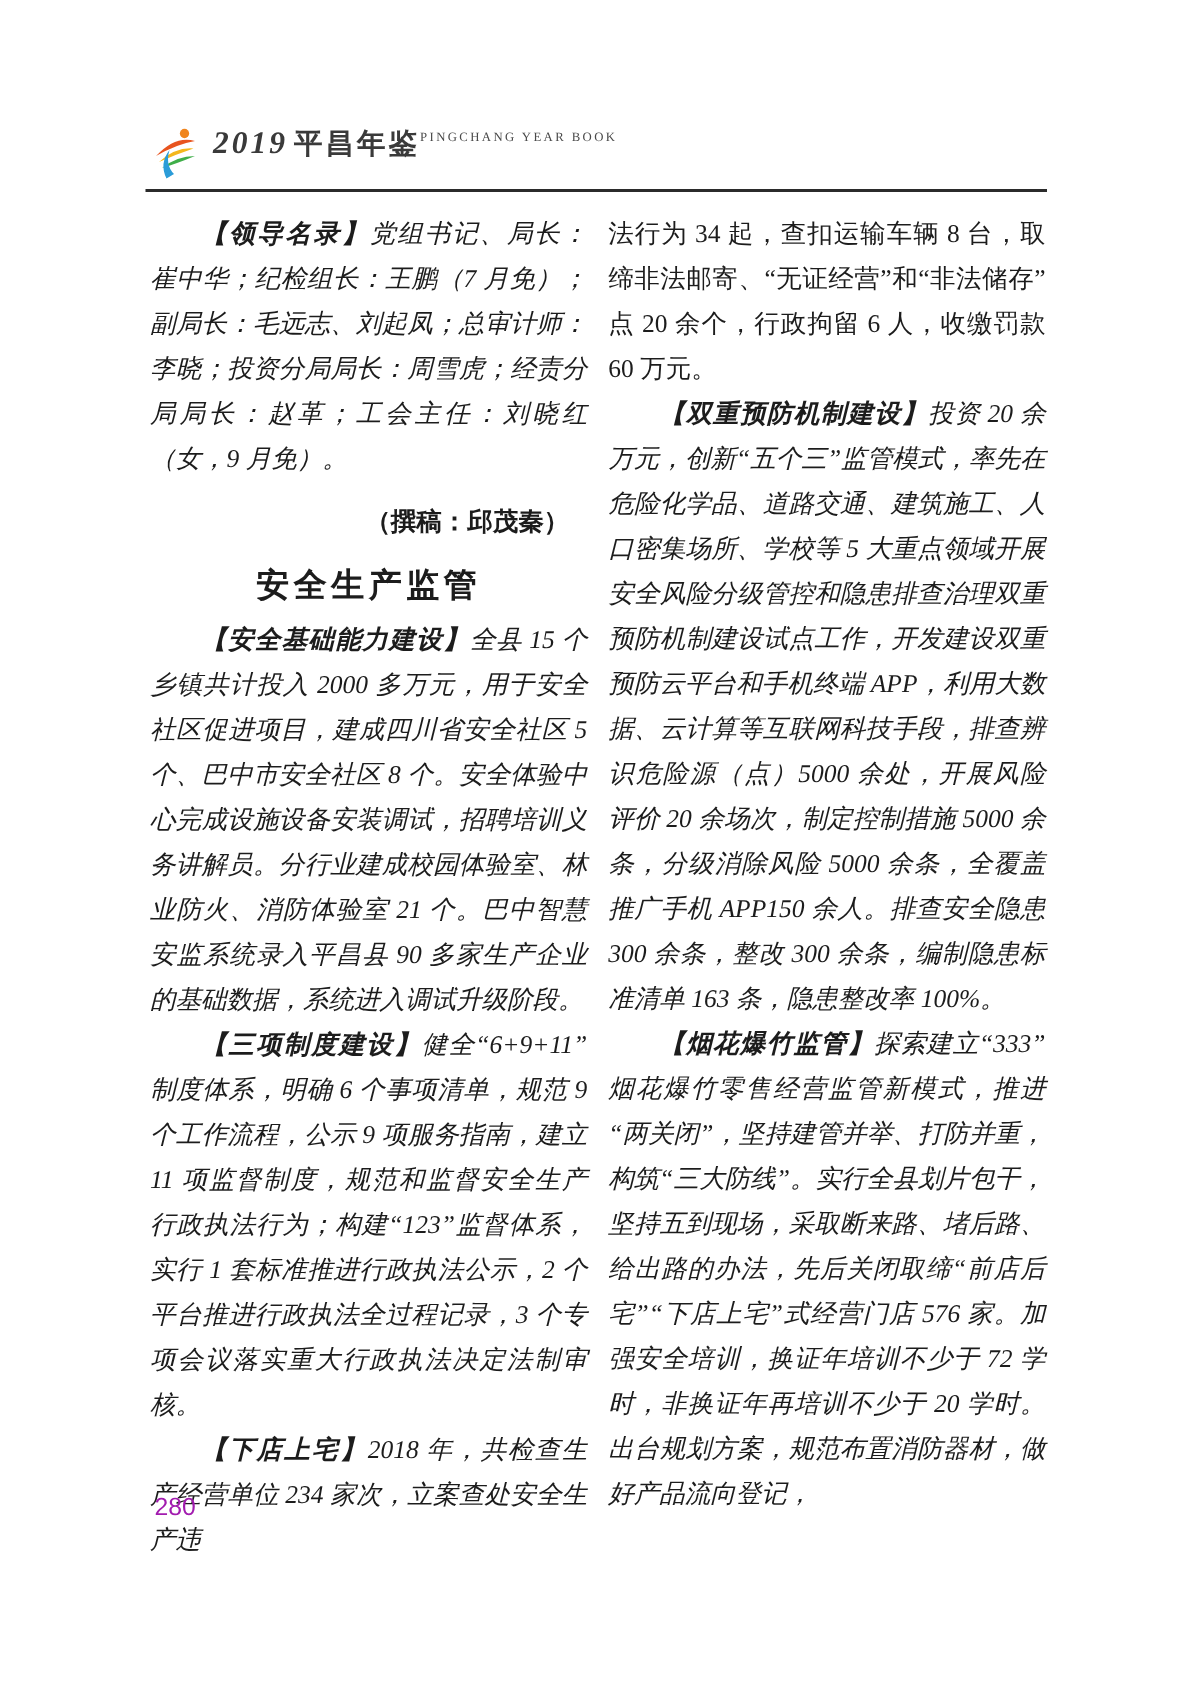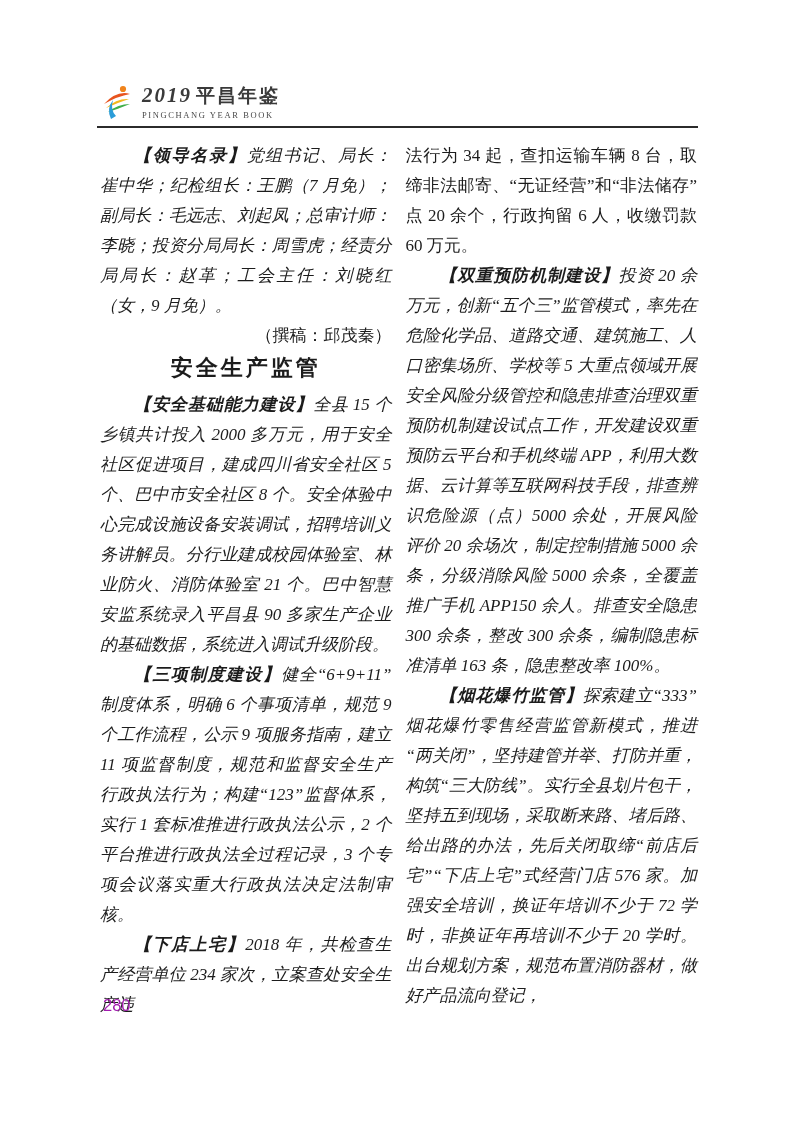--- a/index.html
+++ b/index.html
@@ -9,21 +9,21 @@
     font-family: "Liberation Serif", "DejaVu Serif", serif;
     color: #1c1c1c;
     position: relative;
     overflow: hidden;
   }
   .page { position: absolute; inset: 0; }
 
   
   .header { position: absolute; left: 97px; top: 84px; height: 42px; display: flex; align-items: flex-start; }
   .logo { width: 40px; height: 40px; margin-right: 5px; margin-top: -2px; }
-  .header-text { display: flex; flex-direction: column; justify-content: flex-start; }
+  .header-text { display: flex; flex-direction: row; justify-content: flex-start; }
   .header-title { font-weight: bold; color: #3a3a3a; line-height: 22px; white-space: nowrap; }
   .hdr-year { font-style: italic; font-size: 21px; letter-spacing: 2px; margin-right: 4px; }
   .hdr-cn { font-size: 19px; letter-spacing: 2px; }
   .hdr-sub {
     font-family: "Liberation Serif", "DejaVu Serif", serif;
     font-size: 8.5px; letter-spacing: 1.6px; color: #4a4a4a; margin-top: 2px; white-space: nowrap;
   }
   .rule { position: absolute; left: 97px; top: 126px; width: 601px; height: 2px; background: #2b2b2b; }
 
   
@@ -34,21 +34,21 @@
     font-size: 17px;
     line-height: 30px;
     text-align: justify;
   }
   .entry { text-indent: 2em; font-style: italic; }
   .entry-heading {
     font-family: "Liberation Sans", "DejaVu Sans", sans-serif;
     font-weight: bold;
     letter-spacing: 0.5px;
   }
-  .byline { margin: 0; font-size: 17px; line-height: 30px; text-align: right; }
+  .byline { margin: 12px; font-size: 17px; line-height: 30px; text-align: right; font-weight: bold; }
   .section-title {
     font-family: "Liberation Sans", "DejaVu Sans", sans-serif;
     font-weight: bold;
     font-size: 22px;
     line-height: 30px;
     letter-spacing: 3px;
     text-align: center;
     margin: 2px 0 7px 0;
   }
 

